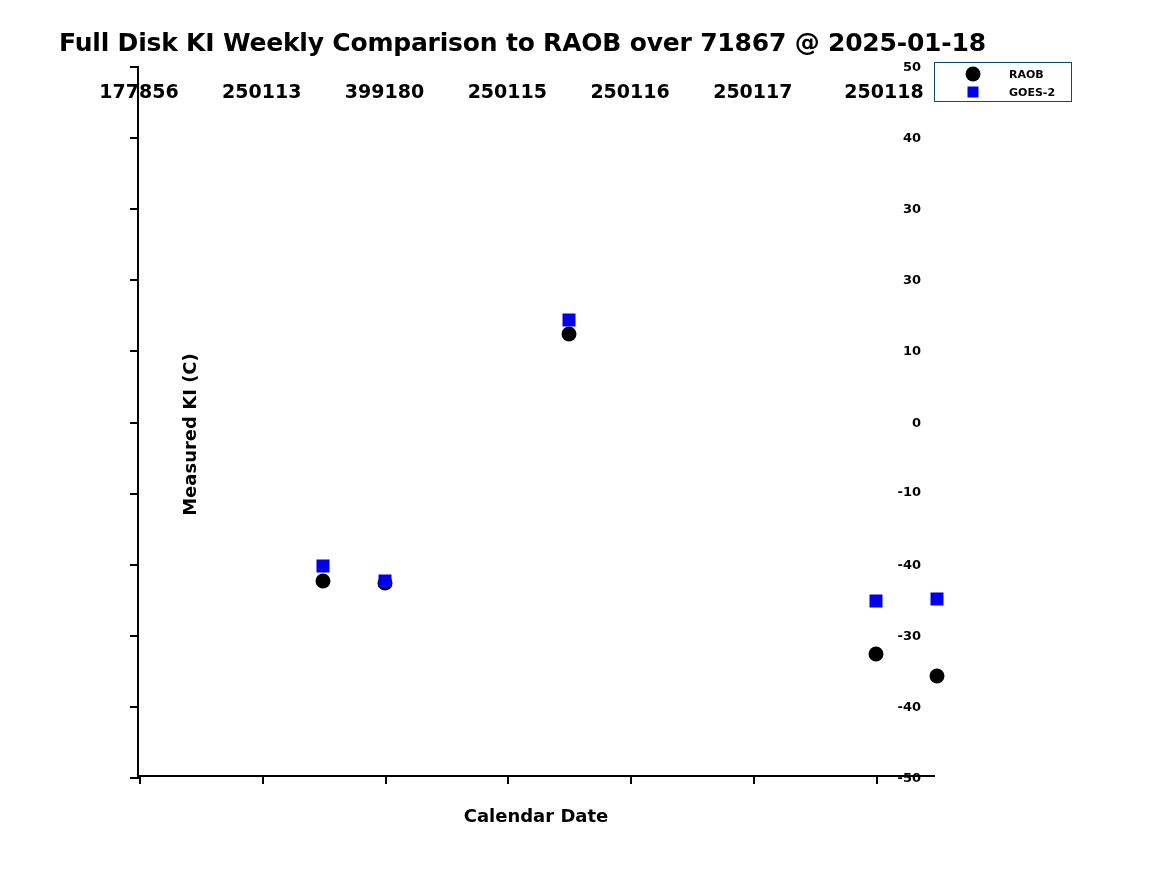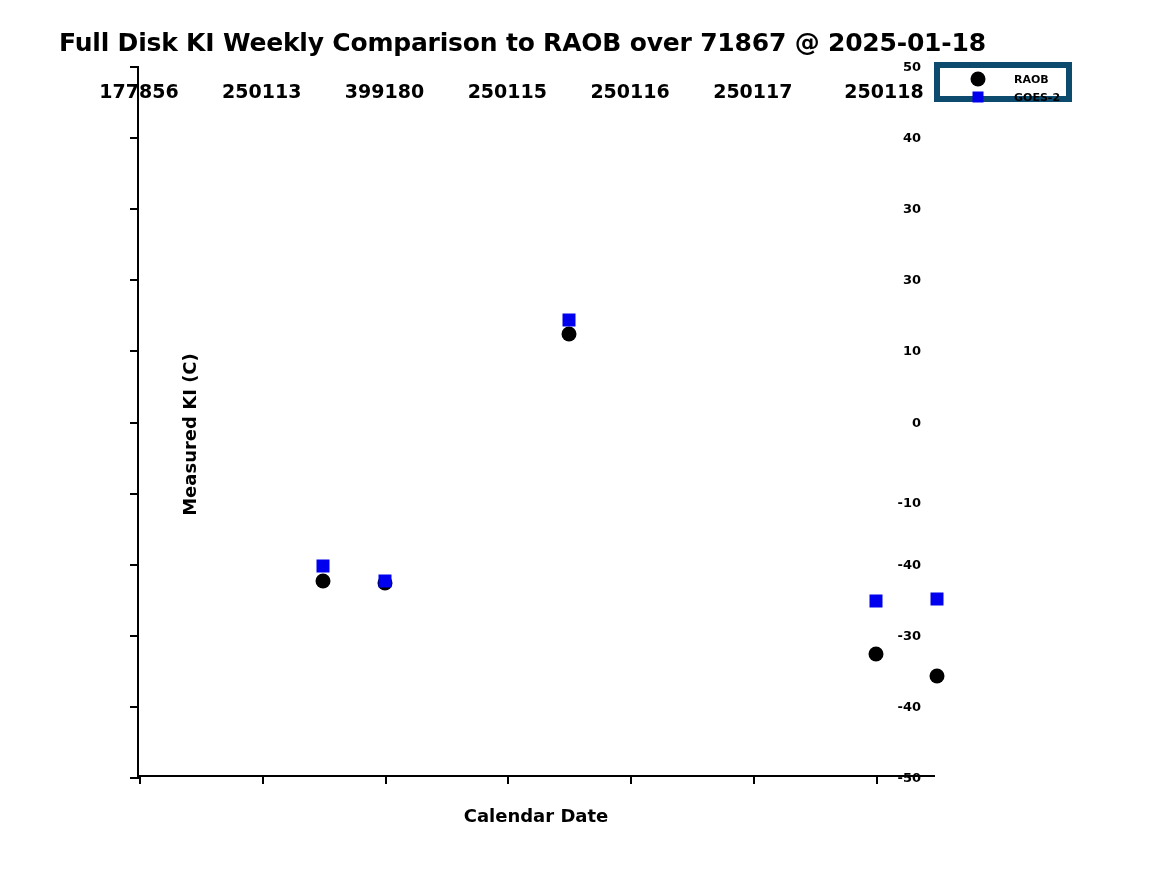--- a/index.html
+++ b/index.html
@@ -130,21 +130,21 @@
     transform-origin: center center;
   }
 
   
   #legend {
     position: absolute;
     left: 934px;
     top: 62px;
     width: 138px;
     height: 40px;
-    border: 6px solid #0c4a6e;
+    border: 1px solid #0c4a6e;
     background: #ffffff;
     box-sizing: border-box;
   }
   .legend-row {
     position: absolute;
     left: 0;
     width: 100%;
     height: 18px;
   }
   .legend-row.row0 { top: 2px; }
@@ -204,21 +204,21 @@
         <div class="ytick-label" style="top: 71.1px;">40</div>
         <div class="ytick" style="top: 142.2px;"></div>
         <div class="ytick-label" style="top: 142.2px;">30</div>
         <div class="ytick" style="top: 213.3px;"></div>
         <div class="ytick-label" style="top: 213.3px;">30</div>
         <div class="ytick" style="top: 284.4px;"></div>
         <div class="ytick-label" style="top: 284.4px;">10</div>
         <div class="ytick" style="top: 355.5px;"></div>
         <div class="ytick-label" style="top: 355.5px;">0</div>
         <div class="ytick" style="top: 426.6px;"></div>
-        <div class="ytick-label" style="top: 436px;">-10</div>
+        <div class="ytick-label" style="top: 425px;">-10</div>
         <div class="ytick" style="top: 497.7px;"></div>
         <div class="ytick-label" style="top: 497.7px;">-40</div>
         <div class="ytick" style="top: 568.8px;"></div>
         <div class="ytick-label" style="top: 568.8px;">-30</div>
         <div class="ytick" style="top: 639.9px;"></div>
         <div class="ytick-label" style="top: 639.9px;">-40</div>
         <div class="ytick" style="top: 711px;"></div>
         <div class="ytick-label" style="top: 711px;">-50</div>
         <div class="xtick" style="left: 0px;"></div>
         <div class="xtick-label" style="left: 0px;">177856</div>

